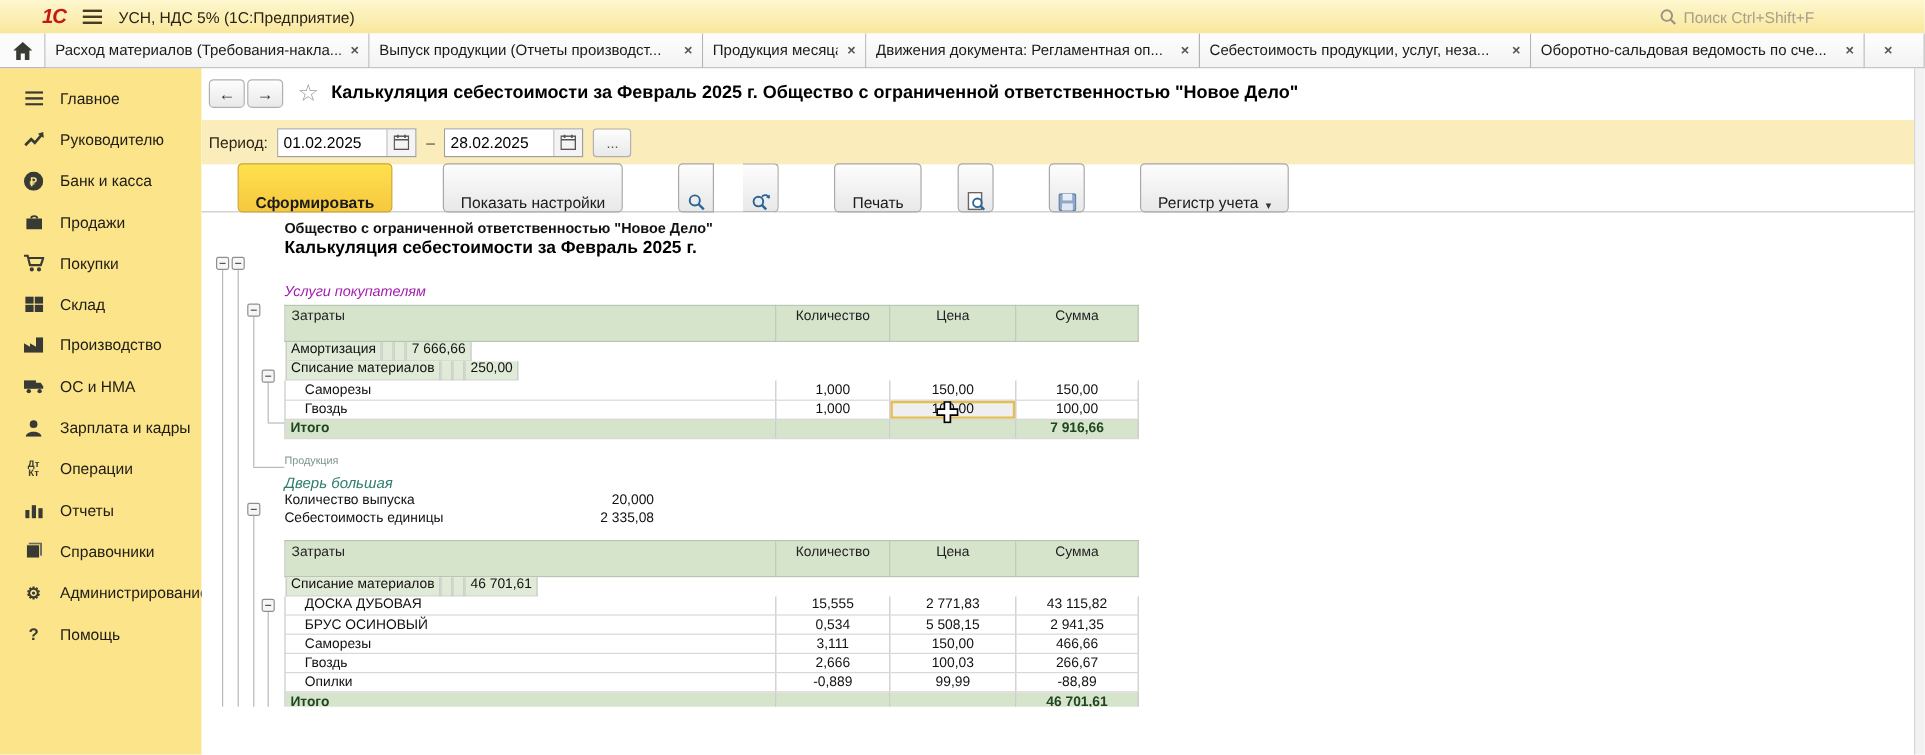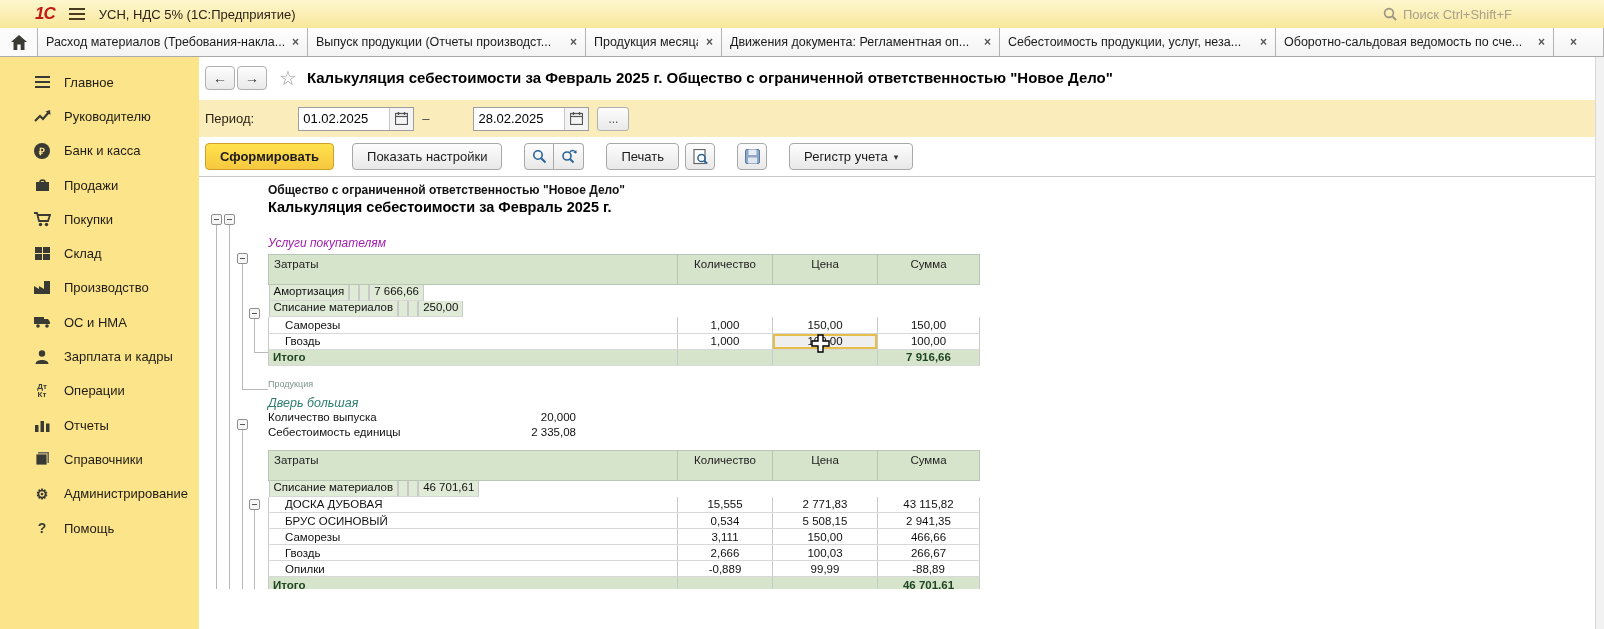--- a/index.html
+++ b/index.html
@@ -26,21 +26,21 @@
   .hometab { width:38px; display:flex; align-items:center; justify-content:center;
     border-right:1px solid #b3b3b3; cursor:pointer; }
   .tab { display:flex; align-items:center; padding:0 8px;
     border-right:1px solid #b3b3b3; font-size:12.5px; color:#1a1a1a;
     background:linear-gradient(#fefefe,#f3f3f3); cursor:pointer; overflow:hidden; }
   .tab-label { white-space:nowrap; overflow:hidden; flex:1; }
   .tab-close { margin-left:8px; color:#555; font-size:12px; font-weight:bold; cursor:pointer; }
 
   
   .main { flex:1; display:flex; min-height:0; }
-  .sidebar { width:199px; background:#fbe48a; padding-top:8px; flex:0 0 auto;padding-left:14px; }
+  .sidebar { width:168px; background:#fbe48a; padding-top:8px; flex:0 0 auto; }
   .side-item { height:34.3px; display:flex; align-items:center; padding:0 0 0 18px;
     font-size:13px; color:#1f1c14; cursor:pointer; }
   .side-ico { width:20px; height:18px; margin-right:12px; display:flex;
     align-items:center; justify-content:center; color:#3a3a34; font-size:14px;
     font-weight:bold; flex:0 0 auto; }
   .side-ico svg { display:block; }
   .opico { font-size:8px; line-height:8px; font-weight:bold; text-align:center; }
 
   .content { flex:1; background:#fff; position:relative; min-width:0; }
   .vscroll { width:9px; background:#f2f2f2; border-left:1px solid #d7d7d7; flex:0 0 auto; }
@@ -52,36 +52,36 @@
     justify-content:center; font-size:14px; color:#333; cursor:pointer; }
   .navbtn + .navbtn { margin-left:2px; }
   .star { color:#9a9a9a; font-size:20px; margin:0 10px 0 12px; cursor:pointer; }
   .page-title { font-size:15px; font-weight:bold; color:#000; white-space:nowrap; }
 
   
   .periodrow { height:37px; background:#fbedbb; display:flex; align-items:center;
     padding-left:6px; margin-top:2px; gap:8px; }
   .plabel { font-size:13px; color:#2b2416; }
   .dfield { width:116px; height:24px; background:#fff; border:1px solid #9e9e9e;
-    display:flex; align-items:stretch;margin-left:36px; }
+    display:flex; align-items:stretch; }
   .dfield input { border:0; outline:none; width:90px; padding:0 4px; font-size:13px;
     font-family:"Liberation Sans",sans-serif; }
   .calbtn { width:24px; border-left:1px solid #c6c6c6; background:#f4f4f4;
     display:flex; align-items:center; justify-content:center; cursor:pointer; }
   .dash { color:#444; font-size:13px; }
   .morebtn { width:32px; height:24px; border:1px solid #b0b0b0; border-radius:3px;
     background:linear-gradient(#fdfdfd,#e9e9e9); color:#555; font-size:12px;
     display:flex; align-items:center; justify-content:center; cursor:pointer; }
 
   
   .toolbar { height:40px; display:flex; align-items:center; padding-left:6px;
     gap:6px; border-bottom:1px solid #c8c8c8; }
-  .btn { height:27px; border:1px solid #a8a8a8; border-radius:4px; padding:0 14px;
+  .btn { height:41px; border:1px solid #a8a8a8; border-radius:4px; padding:0 14px;
     background:linear-gradient(#fdfdfd,#e8e8e8); font-size:13px; color:#1a1a1a;
-    display:flex; align-items:center; cursor:pointer; white-space:nowrap; }
+    display:flex; align-items:flex-end; cursor:pointer; white-space:nowrap;margin-left:24px; }
   .btn-primary { background:linear-gradient(#ffe14d,#f6c83f); border-color:#cda226;
     font-weight:bold; margin-right:12px; }
   .iconbtn { width:30px; padding:0; justify-content:center; }
   .group { display:flex; }
   .group .iconbtn:first-child { border-radius:4px 0 0 4px; }
   .group .iconbtn:last-child { border-radius:0 4px 4px 0; border-left:0; }
   .sp { width:10px; }
   .caret { font-size:9px; margin-left:6px; color:#333; }
 
   

